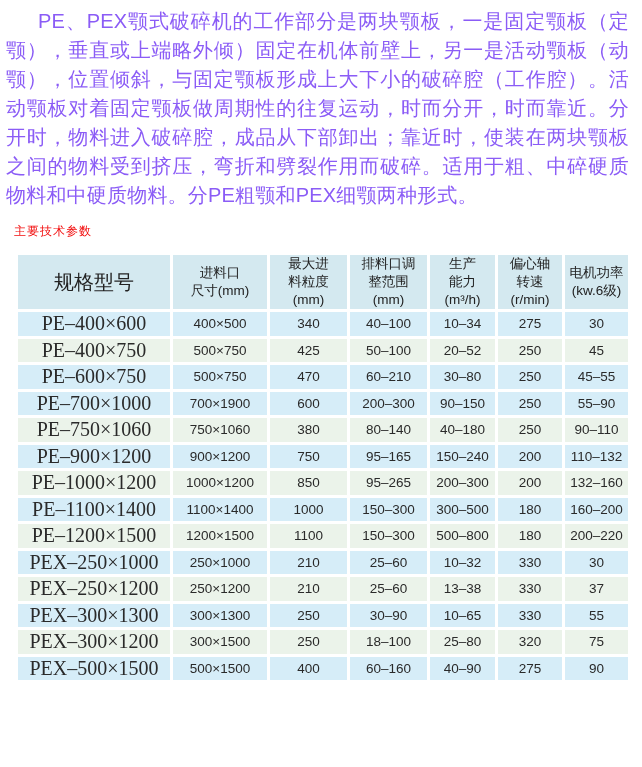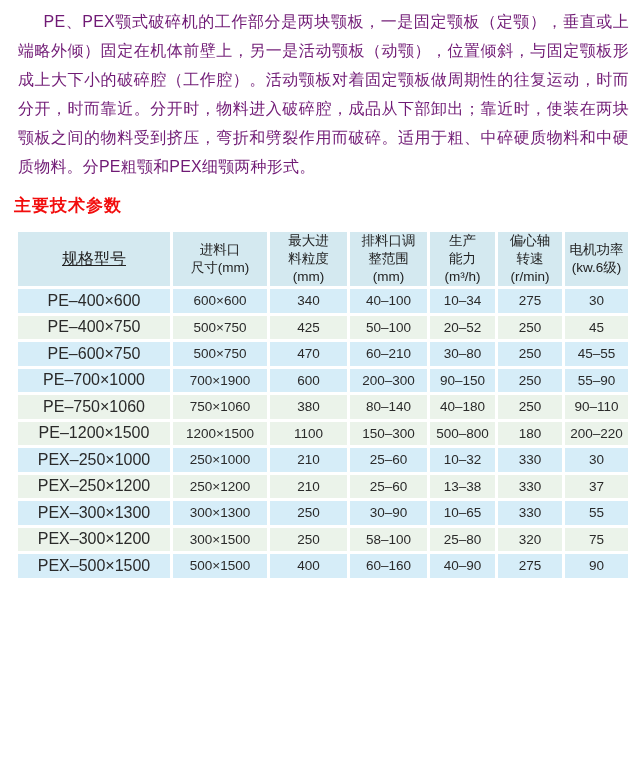--- a/index.html
+++ b/index.html
@@ -7,32 +7,32 @@
   .page {
     position: relative;
     width: 642px;
     height: 767px;
     background: #ffffff;
     overflow: hidden;
     font-family: "Liberation Sans", "DejaVu Sans", sans-serif;
     color: #262626;
   }
   .intro {
-    margin: 7px 13px 0 18px;
-    font-size: 16px;
+    margin: 7px 13px 0 6px;
+    font-size: 20px;
     line-height: 29px;
     text-align: justify;
     text-indent: 1.6em;
-    color: #701a75;
+    color: #8b5cf6;
     letter-spacing: 0.2px;
   }
   .section-title {
     margin: 13px 0 0 14px;
-    font-size: 17px;
-    font-weight: bold;
+    font-size: 12px;
+    font-weight: normal;
     color: var(--title-color, #f20d0d);
     letter-spacing: 1px;
   }
   table.specs {
     margin: 12px 0 0 15px;
     width: 613px;
     border-collapse: collapse;
     table-layout: fixed;
   }
   table.specs th, table.specs td {
@@ -43,27 +43,27 @@
   }
   table.specs th {
     background: var(--header-bg, #d4e9f0);
     font-weight: normal;
     font-size: 13.5px;
     line-height: 18px;
     height: 55px;
     white-space: pre-line;
     color: #222;
   }
-  table.specs th.col-model { font-size: 16px; text-decoration: underline; }
+  table.specs th.col-model { font-size: 20px; }
   table.specs td {
     height: 26.5px;
     font-size: 13.5px;
     color: #2a2a2a;
   }
-  table.specs td.col-model { font-size: 16px; }
+  table.specs td.col-model { font-size: 20px; font-family: Liberation Serif, serif; }
   tr.row-blue  td { background: var(--row-blue,  #d6edf8); }
   tr.row-green td { background: var(--row-green, #ebf3ea); }
 </style>
 </head>
 <body>
 
 <div class="page">
 
   <p class="intro">PE、PEX颚式破碎机的工作部分是两块颚板，一是固定颚板（定颚），垂直或上端略外倾）固定在机体前壁上，另一是活动颚板（动颚），位置倾斜，与固定颚板形成上大下小的破碎腔（工作腔）。活动颚板对着固定颚板做周期性的往复运动，时而分开，时而靠近。分开时，物料进入破碎腔，成品从下部卸出；靠近时，使装在两块颚板之间的物料受到挤压，弯折和劈裂作用而破碎。适用于粗、中碎硬质物料和中硬质物料。分PE粗颚和PEX细颚两种形式。</p>
 
@@ -96,21 +96,21 @@
           <th>偏心轴
 转速
 (r/min)</th>
           <th>电机功率
 (kw.6级)</th>
         </tr>
     </thead>
     <tbody>
         <tr class="row-blue">
           <td class="col-model">PE–400×600</td>
-          <td>600×600</td>
+          <td>400×500</td>
           <td>340</td>
           <td>40–100</td>
           <td>10–34</td>
           <td>275</td>
           <td>30</td>
         </tr>
         <tr class="row-green">
           <td class="col-model">PE–400×750</td>
           <td>500×750</td>
           <td>425</td>
@@ -138,20 +138,47 @@
           <td>55–90</td>
         </tr>
         <tr class="row-green">
           <td class="col-model">PE–750×1060</td>
           <td>750×1060</td>
           <td>380</td>
           <td>80–140</td>
           <td>40–180</td>
           <td>250</td>
           <td>90–110</td>
+        </tr>
+        <tr class="row-blue">
+          <td class="col-model">PE–900×1200</td>
+          <td>900×1200</td>
+          <td>750</td>
+          <td>95–165</td>
+          <td>150–240</td>
+          <td>200</td>
+          <td>110–132</td>
+        </tr>
+        <tr class="row-green">
+          <td class="col-model">PE–1000×1200</td>
+          <td>1000×1200</td>
+          <td>850</td>
+          <td>95–265</td>
+          <td>200–300</td>
+          <td>200</td>
+          <td>132–160</td>
+        </tr>
+        <tr class="row-blue">
+          <td class="col-model">PE–1100×1400</td>
+          <td>1100×1400</td>
+          <td>1000</td>
+          <td>150–300</td>
+          <td>300–500</td>
+          <td>180</td>
+          <td>160–200</td>
         </tr>
         <tr class="row-green">
           <td class="col-model">PE–1200×1500</td>
           <td>1200×1500</td>
           <td>1100</td>
           <td>150–300</td>
           <td>500–800</td>
           <td>180</td>
           <td>200–220</td>
         </tr>
@@ -179,21 +206,21 @@
           <td>250</td>
           <td>30–90</td>
           <td>10–65</td>
           <td>330</td>
           <td>55</td>
         </tr>
         <tr class="row-green">
           <td class="col-model">PEX–300×1200</td>
           <td>300×1500</td>
           <td>250</td>
-          <td>58–100</td>
+          <td>18–100</td>
           <td>25–80</td>
           <td>320</td>
           <td>75</td>
         </tr>
         <tr class="row-blue">
           <td class="col-model">PEX–500×1500</td>
           <td>500×1500</td>
           <td>400</td>
           <td>60–160</td>
           <td>40–90</td>

